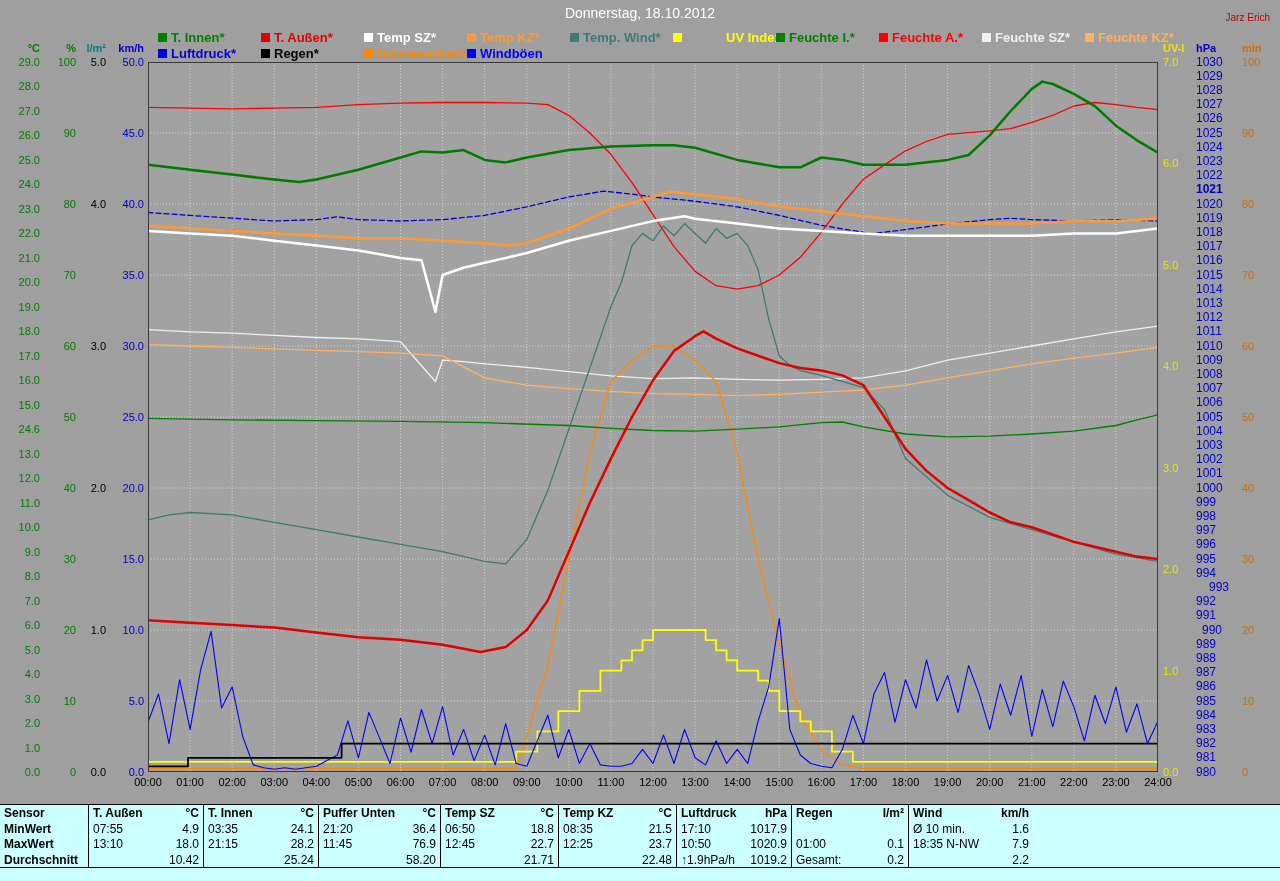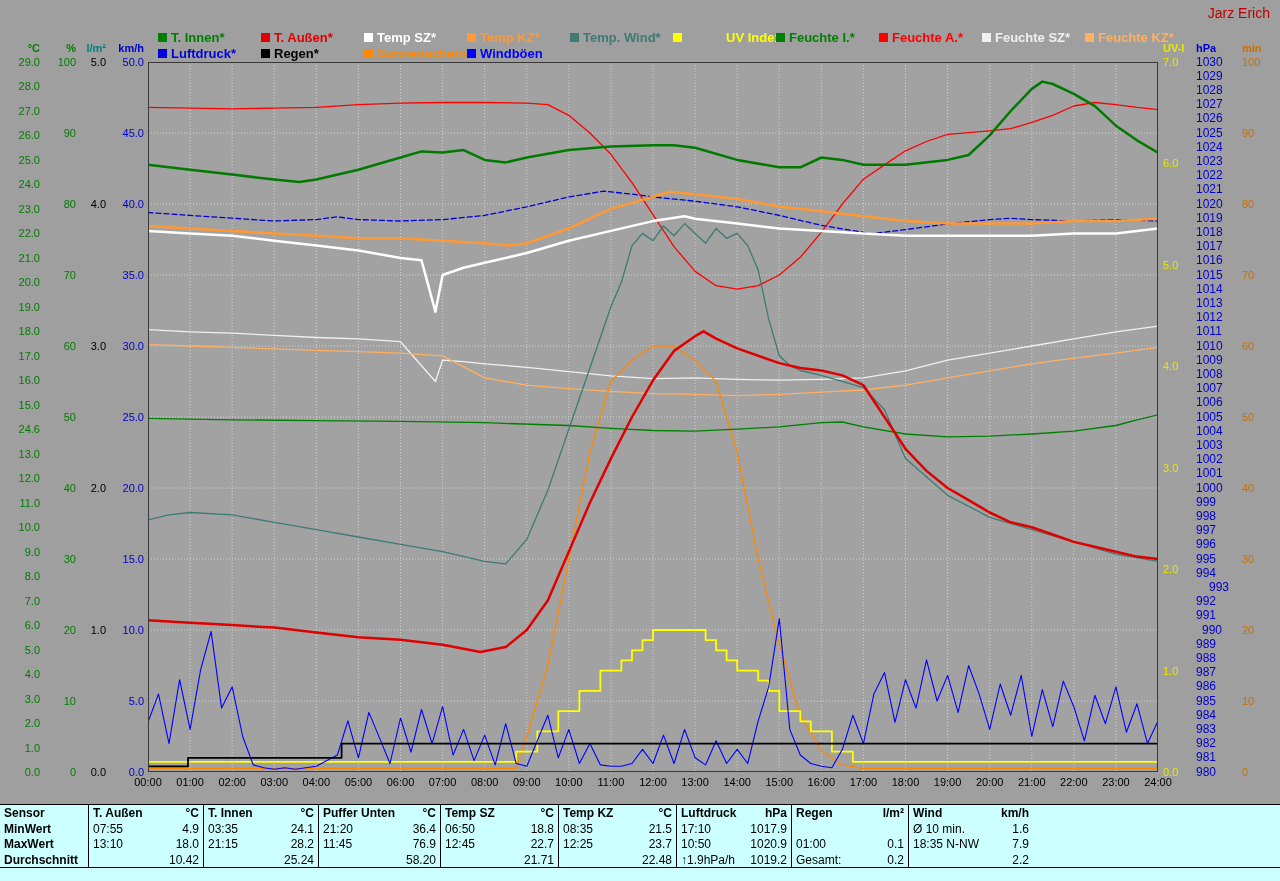--- a/index.html
+++ b/index.html
@@ -1,20 +1,20 @@
 <!DOCTYPE html>
 <html><head>
 <meta charset="utf-8">
 <style>
   html,body{margin:0;padding:0}
   body{width:1280px;height:881px;background:#9f9f9f;font-family:"Liberation Sans",sans-serif;position:relative;overflow:hidden}
   .app{position:absolute;left:0;top:0;width:1280px;height:881px}
   .titlebar{position:absolute;left:0;top:0;width:1280px;height:26px}
   .title{position:absolute;top:5px;left:0;width:100%;text-align:center;color:#ffffff;font-size:14px}
-  .credit{position:absolute;top:5px;right:10px;color:#c00000;font-size:14px}
+  .credit{position:absolute;top:12px;right:10px;color:#c00000;font-size:10px}
   #chart-region{position:absolute;left:0;top:0;width:1280px;height:804px}
   .legend-row{position:absolute;left:158px;display:flex}
   #legend-row-1{top:30px}
   #legend-row-2{top:46px}
   .legend-item{width:103px;display:flex;align-items:center;font-size:13px;font-weight:bold;white-space:nowrap}
   .swatch{width:9px;height:9px;margin-right:4px;flex:none}
   .axis-header{position:absolute;top:42px;font-size:11px;font-weight:bold}
   .tick{position:absolute;font-size:11px;line-height:12px}
   .tick.small{font-size:12px;line-height:11px}
   .xlab{position:absolute;top:776px;width:40px;text-align:center;font-size:11px;color:#000}
@@ -25,20 +25,21 @@
   .tg.filler{border-left:none;flex:1}
   .tr{height:15.75px;display:flex;justify-content:space-between;align-items:center;padding:0 4px;white-space:nowrap;box-sizing:border-box}
   .b{font-weight:bold}
 </style>
 </head>
 <body>
 
 <div class="app">
 
   <div class="titlebar">
+    <div class="title">Donnerstag, 18.10.2012</div>
     <div class="credit">Jarz Erich</div>
   </div>
 
   <div id="chart-region">
     <div id="legend-row-1" class="legend-row">
         <div class="legend-item">
           <span class="swatch" style="background: rgb(0, 128, 0);"></span>
           <span style="color: rgb(0, 128, 0);">T. Innen*</span>
         </div>
         <div class="legend-item">
@@ -171,21 +172,21 @@
       <span class="axis-header" style="left: 1196px; width: 32px; text-align: left; color: rgb(0, 0, 204);">hPa</span>
       <span class="tick small" style="top: 56.5px; left: 1196px; width: 32px; text-align: left; color: rgb(0, 0, 204);">1030</span>
       <span class="tick small" style="top: 70.7px; left: 1196px; width: 32px; text-align: left; color: rgb(0, 0, 204);">1029</span>
       <span class="tick small" style="top: 84.9px; left: 1196px; width: 32px; text-align: left; color: rgb(0, 0, 204);">1028</span>
       <span class="tick small" style="top: 99.1px; left: 1196px; width: 32px; text-align: left; color: rgb(0, 0, 204);">1027</span>
       <span class="tick small" style="top: 113.3px; left: 1196px; width: 32px; text-align: left; color: rgb(0, 0, 204);">1026</span>
       <span class="tick small" style="top: 127.5px; left: 1196px; width: 32px; text-align: left; color: rgb(0, 0, 204);">1025</span>
       <span class="tick small" style="top: 141.7px; left: 1196px; width: 32px; text-align: left; color: rgb(0, 0, 204);">1024</span>
       <span class="tick small" style="top: 155.9px; left: 1196px; width: 32px; text-align: left; color: rgb(0, 0, 204);">1023</span>
       <span class="tick small" style="top: 170.1px; left: 1196px; width: 32px; text-align: left; color: rgb(0, 0, 204);">1022</span>
-      <span class="tick small" style="top: 184.3px; left: 1196px; width: 32px; text-align: left; color: rgb(0, 0, 204);">1021</span>
+      <span class="tick small" style="top: 184.3px; left: 1196px; width: 32px; text-align: left; color: rgb(0, 0, 204); font-weight: bold;">1021</span>
       <span class="tick small" style="top: 198.5px; left: 1196px; width: 32px; text-align: left; color: rgb(0, 0, 204);">1020</span>
       <span class="tick small" style="top: 212.7px; left: 1196px; width: 32px; text-align: left; color: rgb(0, 0, 204);">1019</span>
       <span class="tick small" style="top: 226.9px; left: 1196px; width: 32px; text-align: left; color: rgb(0, 0, 204);">1018</span>
       <span class="tick small" style="top: 241.1px; left: 1196px; width: 32px; text-align: left; color: rgb(0, 0, 204);">1017</span>
       <span class="tick small" style="top: 255.3px; left: 1196px; width: 32px; text-align: left; color: rgb(0, 0, 204);">1016</span>
       <span class="tick small" style="top: 269.5px; left: 1196px; width: 32px; text-align: left; color: rgb(0, 0, 204);">1015</span>
       <span class="tick small" style="top: 283.7px; left: 1196px; width: 32px; text-align: left; color: rgb(0, 0, 204);">1014</span>
       <span class="tick small" style="top: 297.9px; left: 1196px; width: 32px; text-align: left; color: rgb(0, 0, 204);">1013</span>
       <span class="tick small" style="top: 312.1px; left: 1196px; width: 32px; text-align: left; color: rgb(0, 0, 204);">1012</span>
       <span class="tick small" style="top: 326.3px; left: 1196px; width: 32px; text-align: left; color: rgb(0, 0, 204);">1011</span>

